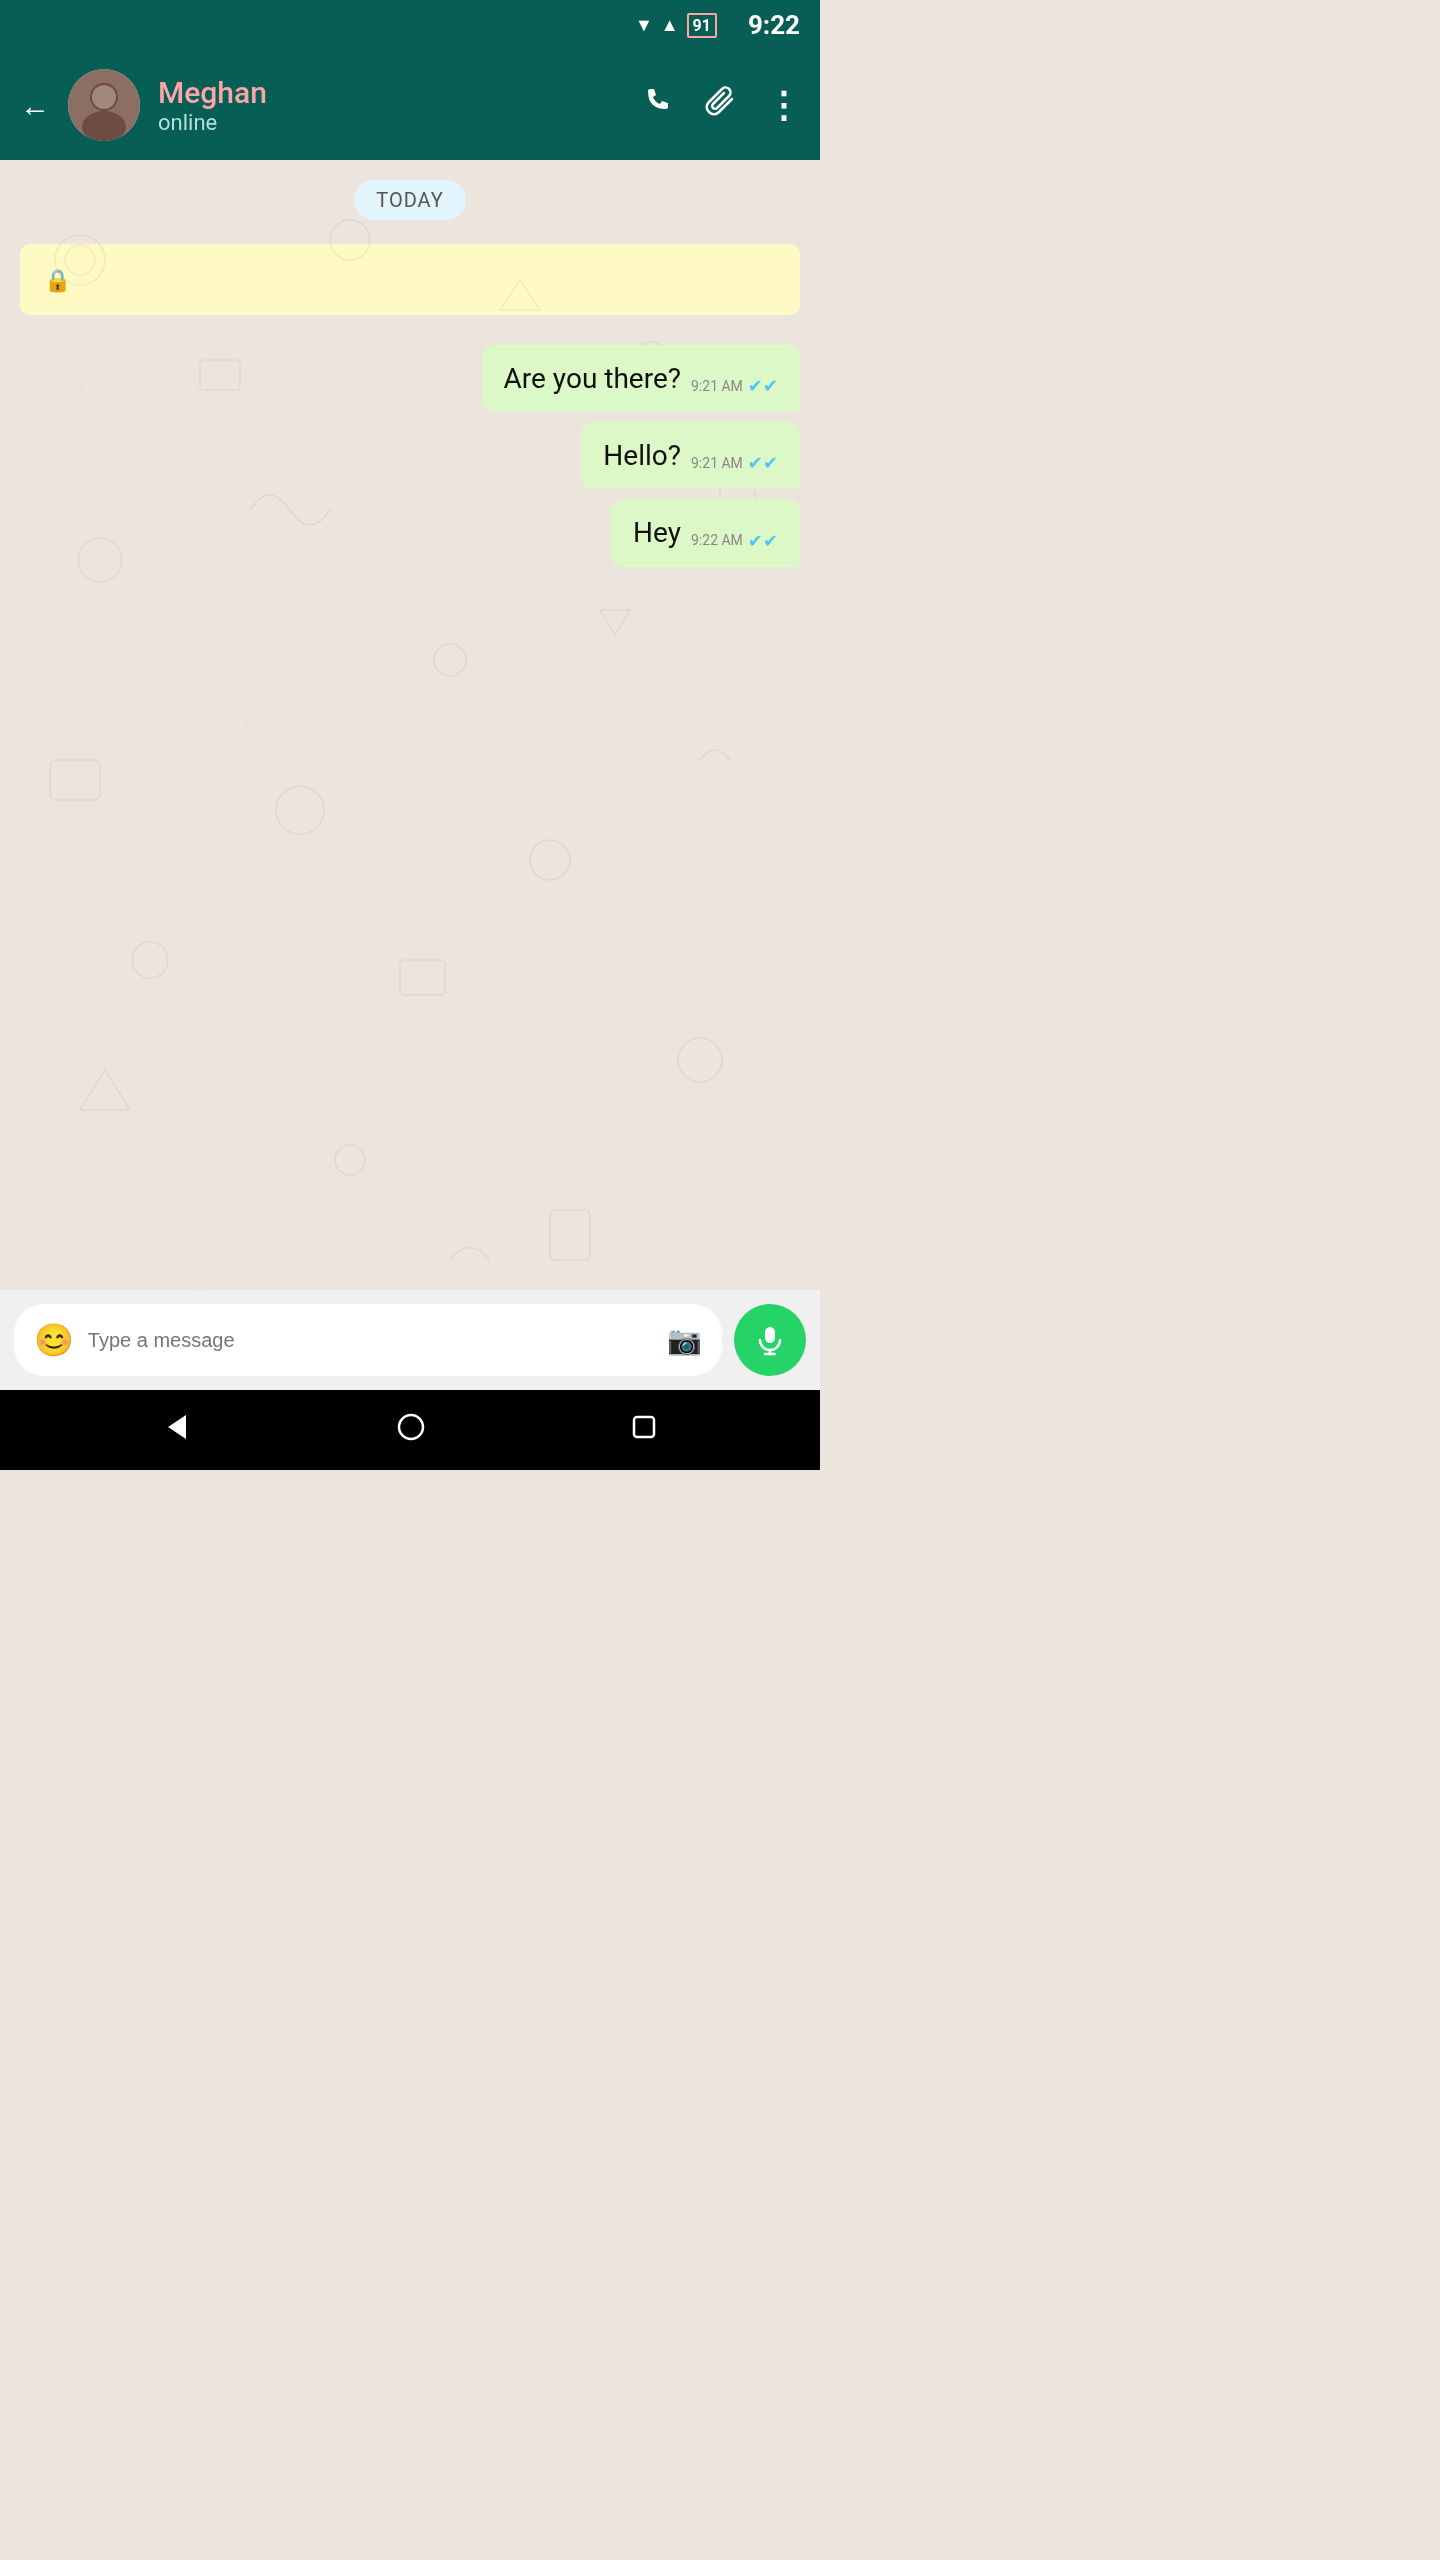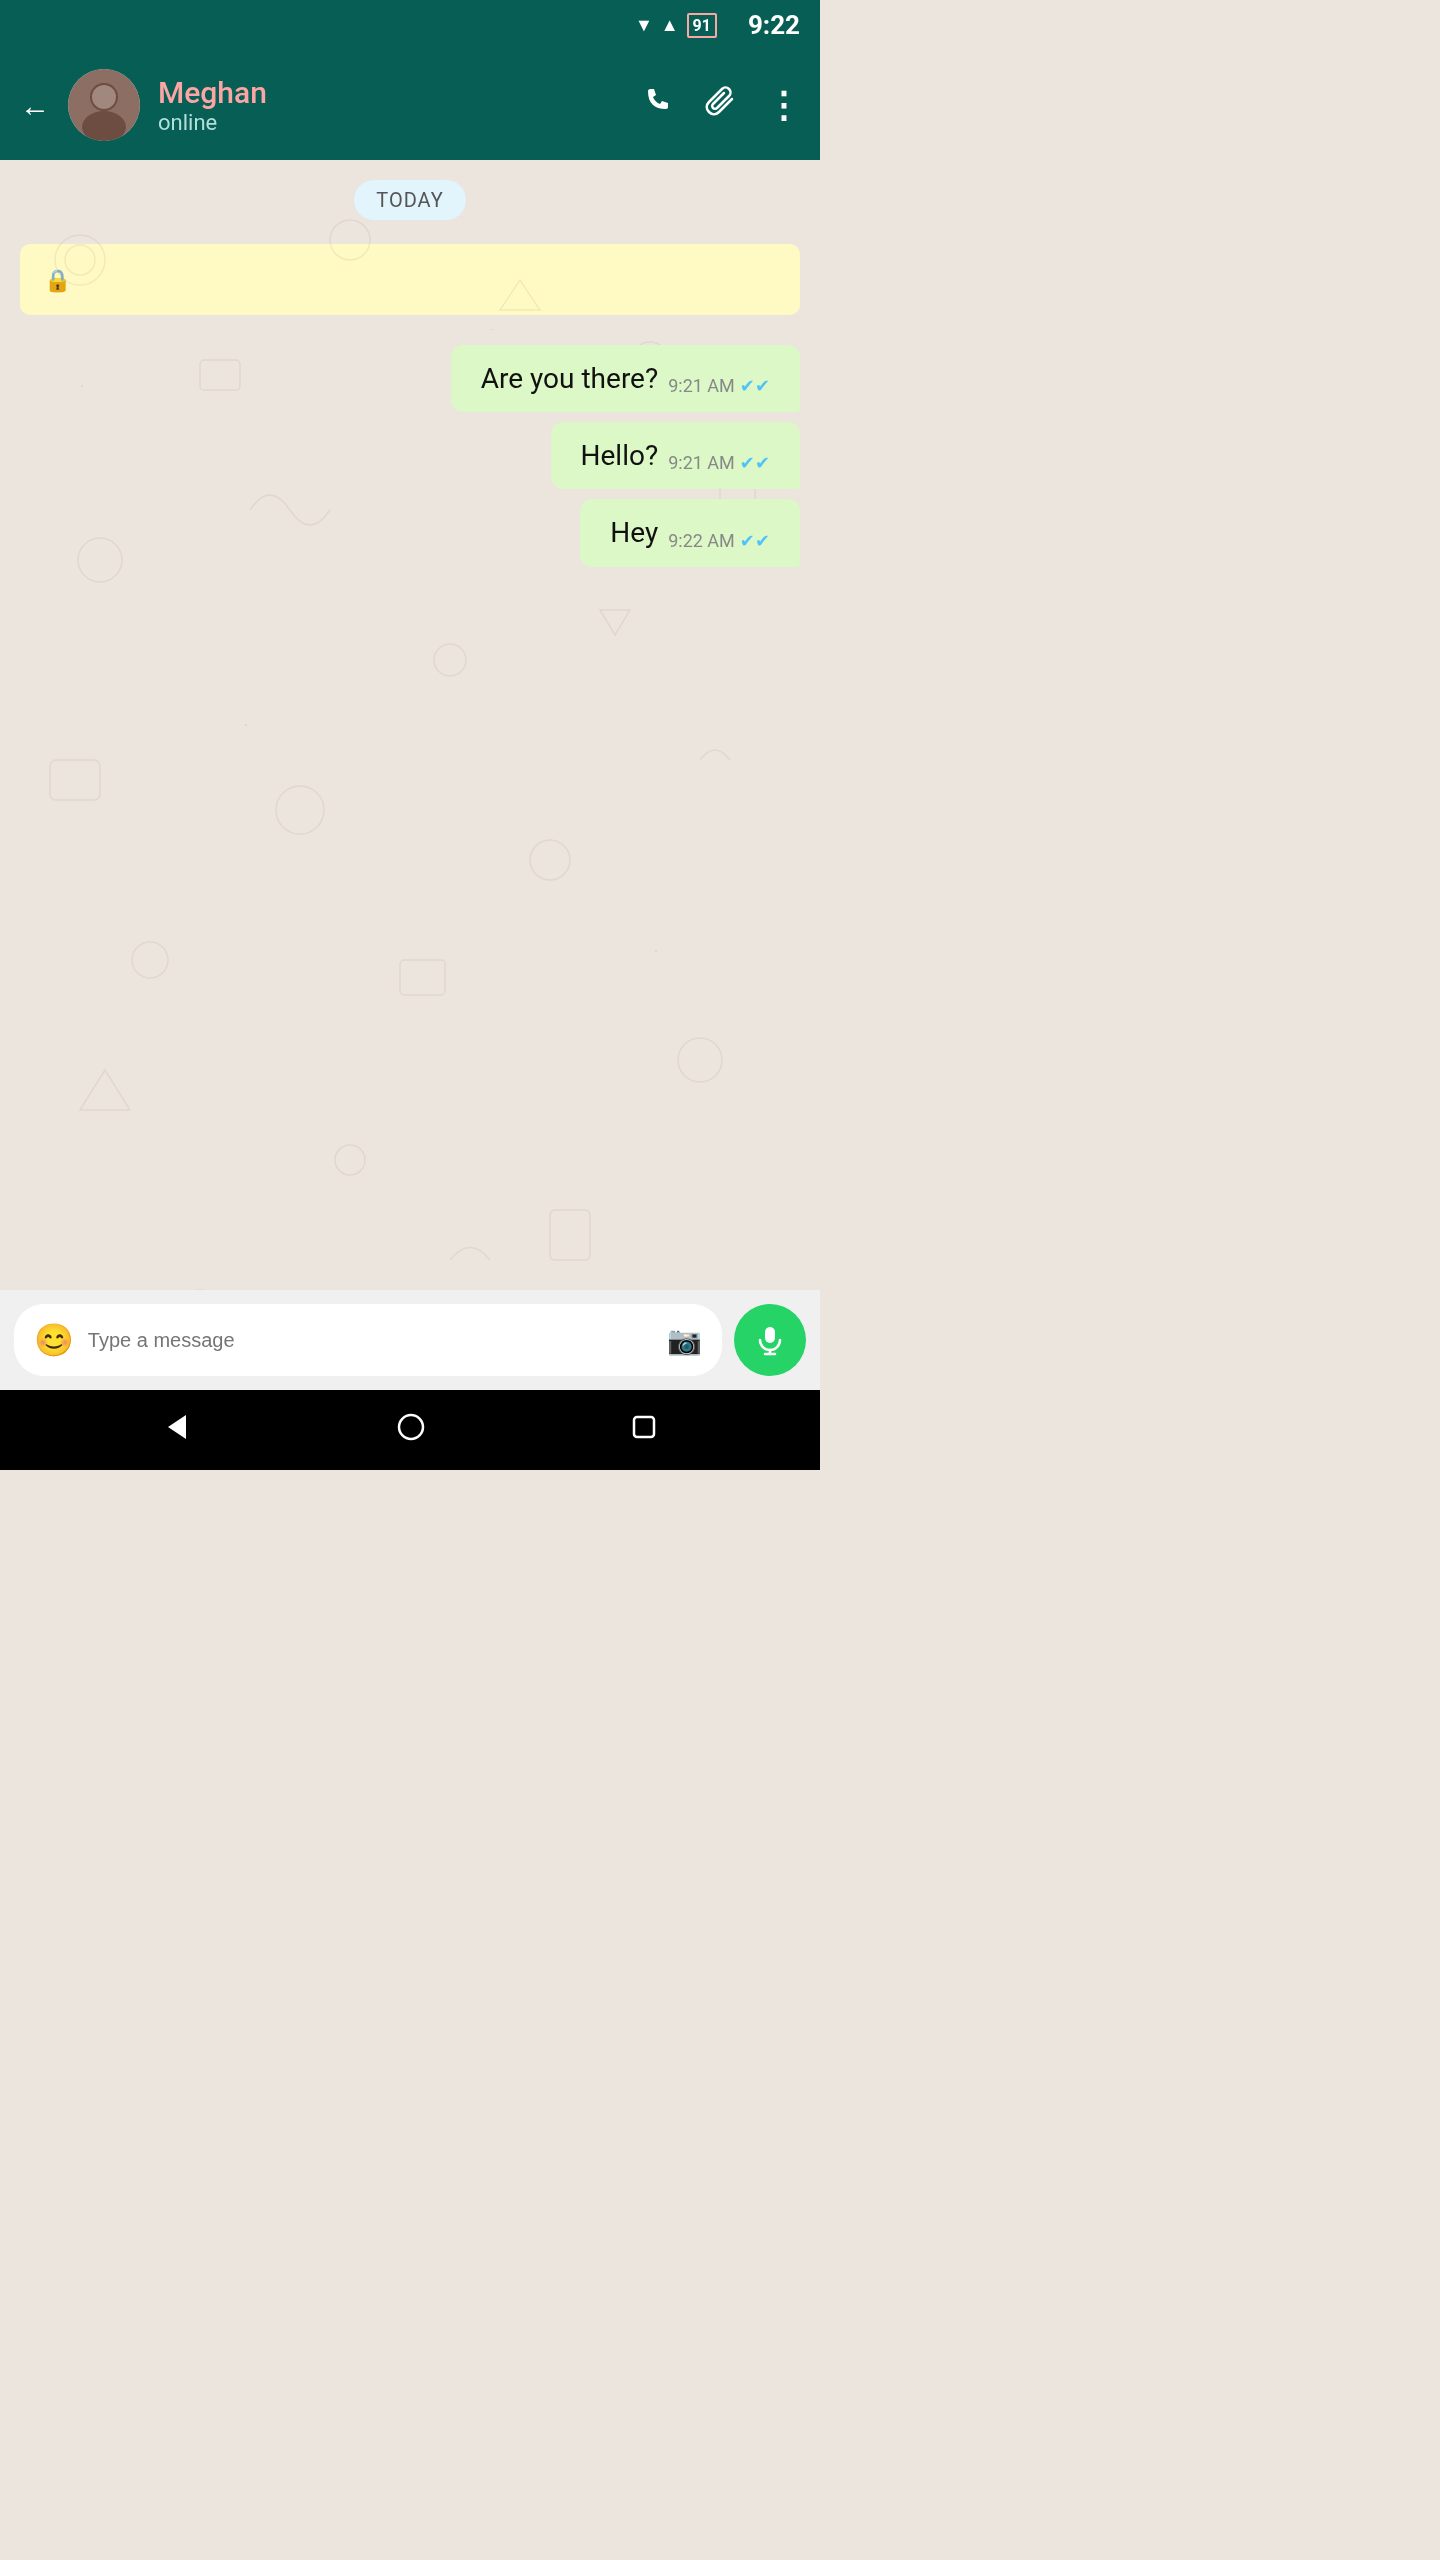--- a/index.html
+++ b/index.html
@@ -182,21 +182,21 @@
     .message-row {
       display: flex;
     }
 
     .message-row.sent {
       justify-content: flex-end;
     }
 
     .message-bubble {
       max-width: 75%;
-      padding: 14px 30px;
+      padding: 14px 22px;
       border-radius: 12px;
       position: relative;
       display: flex;
       align-items: flex-end;
       gap: 10px;
     }
 
     .message-bubble.sent {
       background: #dcf8c6;
       border-bottom-right-radius: 4px;
@@ -210,21 +210,21 @@
 
     .message-meta {
       display: flex;
       align-items: center;
       gap: 5px;
       flex-shrink: 0;
       margin-bottom: 2px;
     }
 
     .message-time {
-      font-size: 18px;
+      font-size: 14px;
       color: #888;
       white-space: nowrap;
     }
 
     .read-receipt {
       color: #4fc3f7;
       font-size: 18px;
     }
 
     

